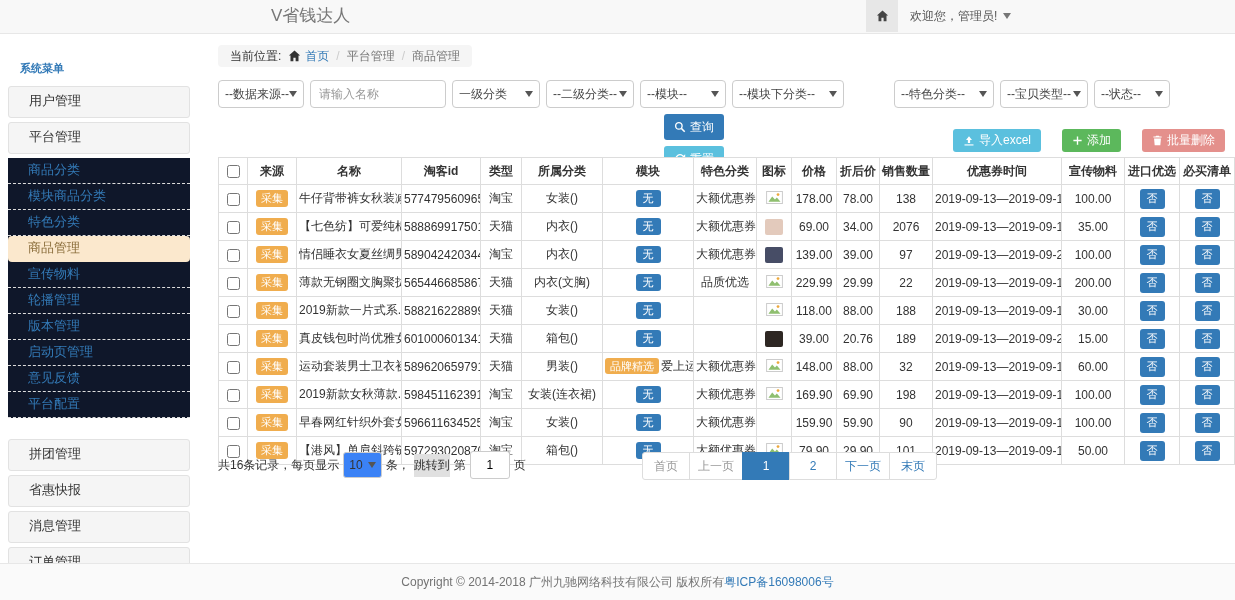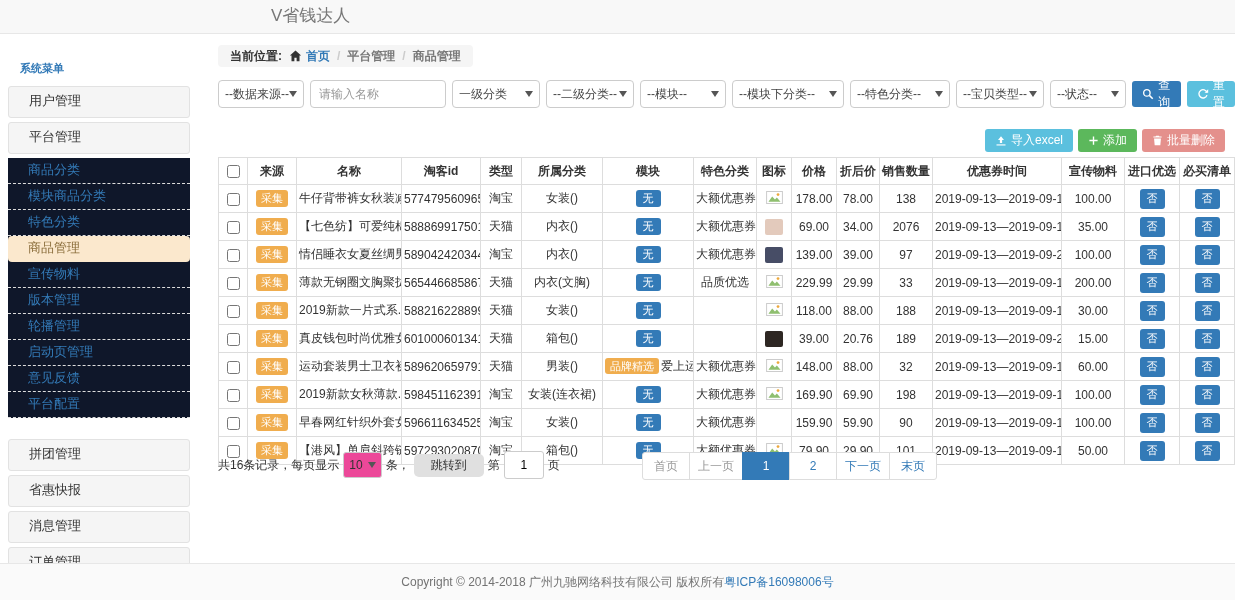--- a/index.html
+++ b/index.html
@@ -22,51 +22,51 @@
   .sidebar-heading{color:var(--primary);font-size:11px;font-weight:bold;padding:8px 12px 10px 12px;}
   .menu-group{background:#f5f5f5;border:1px solid #e2e2e2;border-radius:3px;height:30px;line-height:28px;
     padding-left:20px;margin-bottom:4px;color:#333;font-size:13px;cursor:pointer;}
   .submenu{background:#0f172a;margin-bottom:21px;}
   .submenu-item{height:25px;line-height:24px;padding-left:20px;color:var(--link);font-size:13px;
     border-bottom:1px dashed #ddd;cursor:pointer;}
   .submenu-item.active{background:var(--active-menu-bg);border-radius:4px;color:#8a6d3b;border-bottom-color:transparent;}
 
   
   .breadcrumb{position:absolute;left:218px;top:45px;height:22px;display:inline-flex;align-items:center;gap:7px;
-    background:#f5f5f5;border-radius:4px;padding:0 12px;font-size:12px;color:#333;font-weight:bold;}
+    background:#f5f5f5;border-radius:4px;padding:0 12px;font-size:12px;color:#333;}
   .breadcrumb .sep{color:#ccc;}
   .bc-item{color:#777;cursor:pointer;}
   .bc-home{color:var(--link);display:inline-flex;align-items:center;gap:4px;cursor:pointer;}
   .bc-home .icon{color:#333;}
 
   
-  .filter-bar{position:absolute;left:218px;top:80px;display:flex;align-items:center;gap:6px;}
+  .filter-bar{position:absolute;left:218px;top:80px;display:flex;align-items:center;gap:6px;flex-direction:column;}
   #filter-controls{display:flex;align-items:center;gap:6px;}
   .sel{height:26px;border:1px solid #ccc;border-radius:4px;background:#fff;display:flex;align-items:center;
     justify-content:space-between;padding:0 6px;color:#444;cursor:pointer;}
   .sel .icon{color:#555;}
   .inp{height:26px;border:1px solid #ccc;border-radius:4px;padding:0 8px;font-size:12px;color:#333;font-family:inherit;}
   .inp::placeholder{color:#999;}
   #filter-controls > :nth-child(1){width:72px;}
   #filter-controls > :nth-child(2){width:118px;}
   #filter-controls > :nth-child(3){width:74px;}
   #filter-controls > :nth-child(4){width:74px;}
   #filter-controls > :nth-child(5){width:72px;}
   #filter-controls > :nth-child(6){width:98px;}
-  #filter-controls > :nth-child(7){width:86px;}
+  #filter-controls > :nth-child(7){width:86px;margin-left:44px;}
   #filter-controls > :nth-child(8){width:74px;}
   #filter-controls > :nth-child(9){width:62px;}
 
   .btn{display:inline-flex;align-items:center;gap:4px;border:none;border-radius:3px;color:#fff;
     font-size:12px;padding:0 10px;height:26px;cursor:pointer;font-family:inherit;}
   .btn-primary{background:var(--primary);}
   .btn-info{background:var(--info);justify-content:flex-end;}
   .btn-success{background:var(--success);}
   .btn-danger-light{background:var(--danger-light);}
-  .toolbar{position:absolute;top:129px;right:10px;display:flex;gap:5px;}
+  .toolbar{position:absolute;top:129px;right:10px;display:flex;gap:21px;}
   .toolbar .btn{height:23px;}
 
   
   .table-wrap{position:absolute;left:218px;top:157px;width:1007px;}
   table{width:100%;border-collapse:collapse;table-layout:fixed;background:#fff;}
   th,td{border:1px solid #ddd;padding:1px 2px;text-align:center;overflow:hidden;white-space:nowrap;font-size:12px;}
   th{height:24px;font-weight:bold;color:#333;}
   td{height:25px;color:#333;}
   th:nth-child(1){width:24px;} th:nth-child(2){width:44px;} th:nth-child(3){width:100px;}
   th:nth-child(4){width:74px;} th:nth-child(5){width:36px;} th:nth-child(6){width:76px;}
@@ -78,59 +78,76 @@
   .badge-blue{display:inline-block;background:var(--primary);color:#fff;border-radius:3px;padding:2px 7px;font-size:11px;line-height:1.1;}
   .module-text{margin-left:2px;}
   .btn-sm{display:inline-flex;align-items:center;justify-content:center;border:none;border-radius:3px;
     color:#fff;font-size:11px;height:20px;padding:0 7px;cursor:pointer;font-family:inherit;}
   .btn-sm.blue{background:var(--primary);}
   .thumb{display:inline-block;width:18px;height:16px;border-radius:2px;vertical-align:middle;}
   input[type=checkbox]{width:13px;height:13px;margin:0;vertical-align:middle;}
 
   
   .page-info{position:absolute;left:218px;top:452px;height:26px;display:flex;align-items:center;gap:4px;color:#333;}
-  .mini-sel{height:24px;border:1px solid #ccc;border-radius:3px;background:#ec4899;display:flex;align-items:center;
+  .mini-sel{height:24px;border:1px solid #ccc;border-radius:3px;background:#3b82f6;display:flex;align-items:center;
     gap:5px;padding:0 5px;cursor:pointer;}
   .mini-sel .icon{color:#555;}
-  .chip{background:#e0e0e0;padding:3px 17px;border-radius:5px;cursor:pointer;}
+  .chip{background:#e0e0e0;padding:3px 0;border-radius:0;cursor:pointer;}
   .page-input{width:34px;height:24px;border:1px solid #ccc;border-radius:3px;text-align:center;font-size:12px;font-family:inherit;}
   .pager{position:absolute;left:642px;top:452px;display:flex;}
   .page-btn{min-width:30px;padding:0 8px;height:26px;border:1px solid #ddd;background:#fff;color:var(--link);
     font-size:12px;display:flex;align-items:center;justify-content:center;margin-left:-1px;cursor:pointer;text-decoration:none;}
   .page-btn:first-child{border-radius:3px 0 0 3px;margin-left:0;}
   .page-btn:last-child{border-radius:0 3px 3px 0;}
   .page-btn.disabled{color:#999;}
   .page-btn.active{background:var(--primary);border-color:var(--primary);color:#fff;}
 
   
   .footer{position:absolute;left:0;right:0;top:563px;height:37px;background:#fafafa;border-top:1px solid #e7e7e7;
     display:flex;align-items:center;justify-content:center;gap:0;z-index:5;color:#737373;}
   .footer a{color:var(--link);text-decoration:none;cursor:pointer;}
 </style>
 </head>
 <body>
 
 <div class="topbar">
   <div class="brand">V省钱达人</div>
+  <div class="top-right">
+    <div class="home-btn">
+      <span class="icon">
+          <svg viewBox="0 0 16 15" width="13" height="12">
+            <path fill="currentColor" d="M8 0.5 15 7h-2v7H9.4V9.6H6.6V14H3V7H1z"></path>
+          </svg>
+        </span>
+    </div>
+    <div class="welcome">
+      <span>欢迎您，管理员!</span>
+      <span class="icon">
+          <svg viewBox="0 0 8 6" width="8" height="6">
+            <path fill="currentColor" d="M0 0h8L4 6z"></path>
+          </svg>
+        </span>
+    </div>
+  </div>
 </div>
 
 <div class="sidebar">
   <div class="sidebar-heading">系统菜单</div>
   <div id="menu-top">
       <div class="menu-group">用户管理</div>
       <div class="menu-group">平台管理</div>
     </div>
   <div class="submenu" id="submenu">
       <div class="submenu-item">商品分类</div>
       <div class="submenu-item">模块商品分类</div>
       <div class="submenu-item">特色分类</div>
       <div class="submenu-item active">商品管理</div>
       <div class="submenu-item">宣传物料</div>
+      <div class="submenu-item">轮播管理</div>
       <div class="submenu-item">版本管理</div>
-      <div class="submenu-item">轮播管理</div>
       <div class="submenu-item">启动页管理</div>
       <div class="submenu-item">意见反馈</div>
       <div class="submenu-item">平台配置</div>
     </div>
   <div id="menu-bottom">
       <div class="menu-group">拼团管理</div>
       <div class="menu-group">省惠快报</div>
       <div class="menu-group">消息管理</div>
       <div class="menu-group">订单管理</div>
       <div class="menu-group">兑换管理</div>
@@ -367,21 +384,21 @@
           <td>品质优选</td>
           <td><span class="icon">
               <svg viewBox="0 0 18 14" width="17" height="13">
                 <rect x="0.5" y="0.5" width="17" height="13" fill="#ffffff" stroke="#c9c9c9"></rect>
                 <path d="M2.5 11.5 6.5 6l3 3.2L11.5 7l4 4.5z" fill="#8fbf6f"></path>
                 <circle cx="12.8" cy="3.8" r="1.5" fill="#eda93c"></circle>
               </svg>
             </span></td>
           <td>229.99</td>
           <td>29.99</td>
-          <td>33</td>
+          <td>22</td>
           <td>2019-09-13—2019-09-17</td>
           <td>200.00</td>
           <td><button class="btn-sm blue">否</button></td>
           <td><button class="btn-sm blue">否</button></td>
           <td></td>
         </tr>
         <tr>
           <td><input type="checkbox" style=""></td>
           <td><span class="badge-orange">采集</span></td>
           <td>2019新款一片式系...</td>

